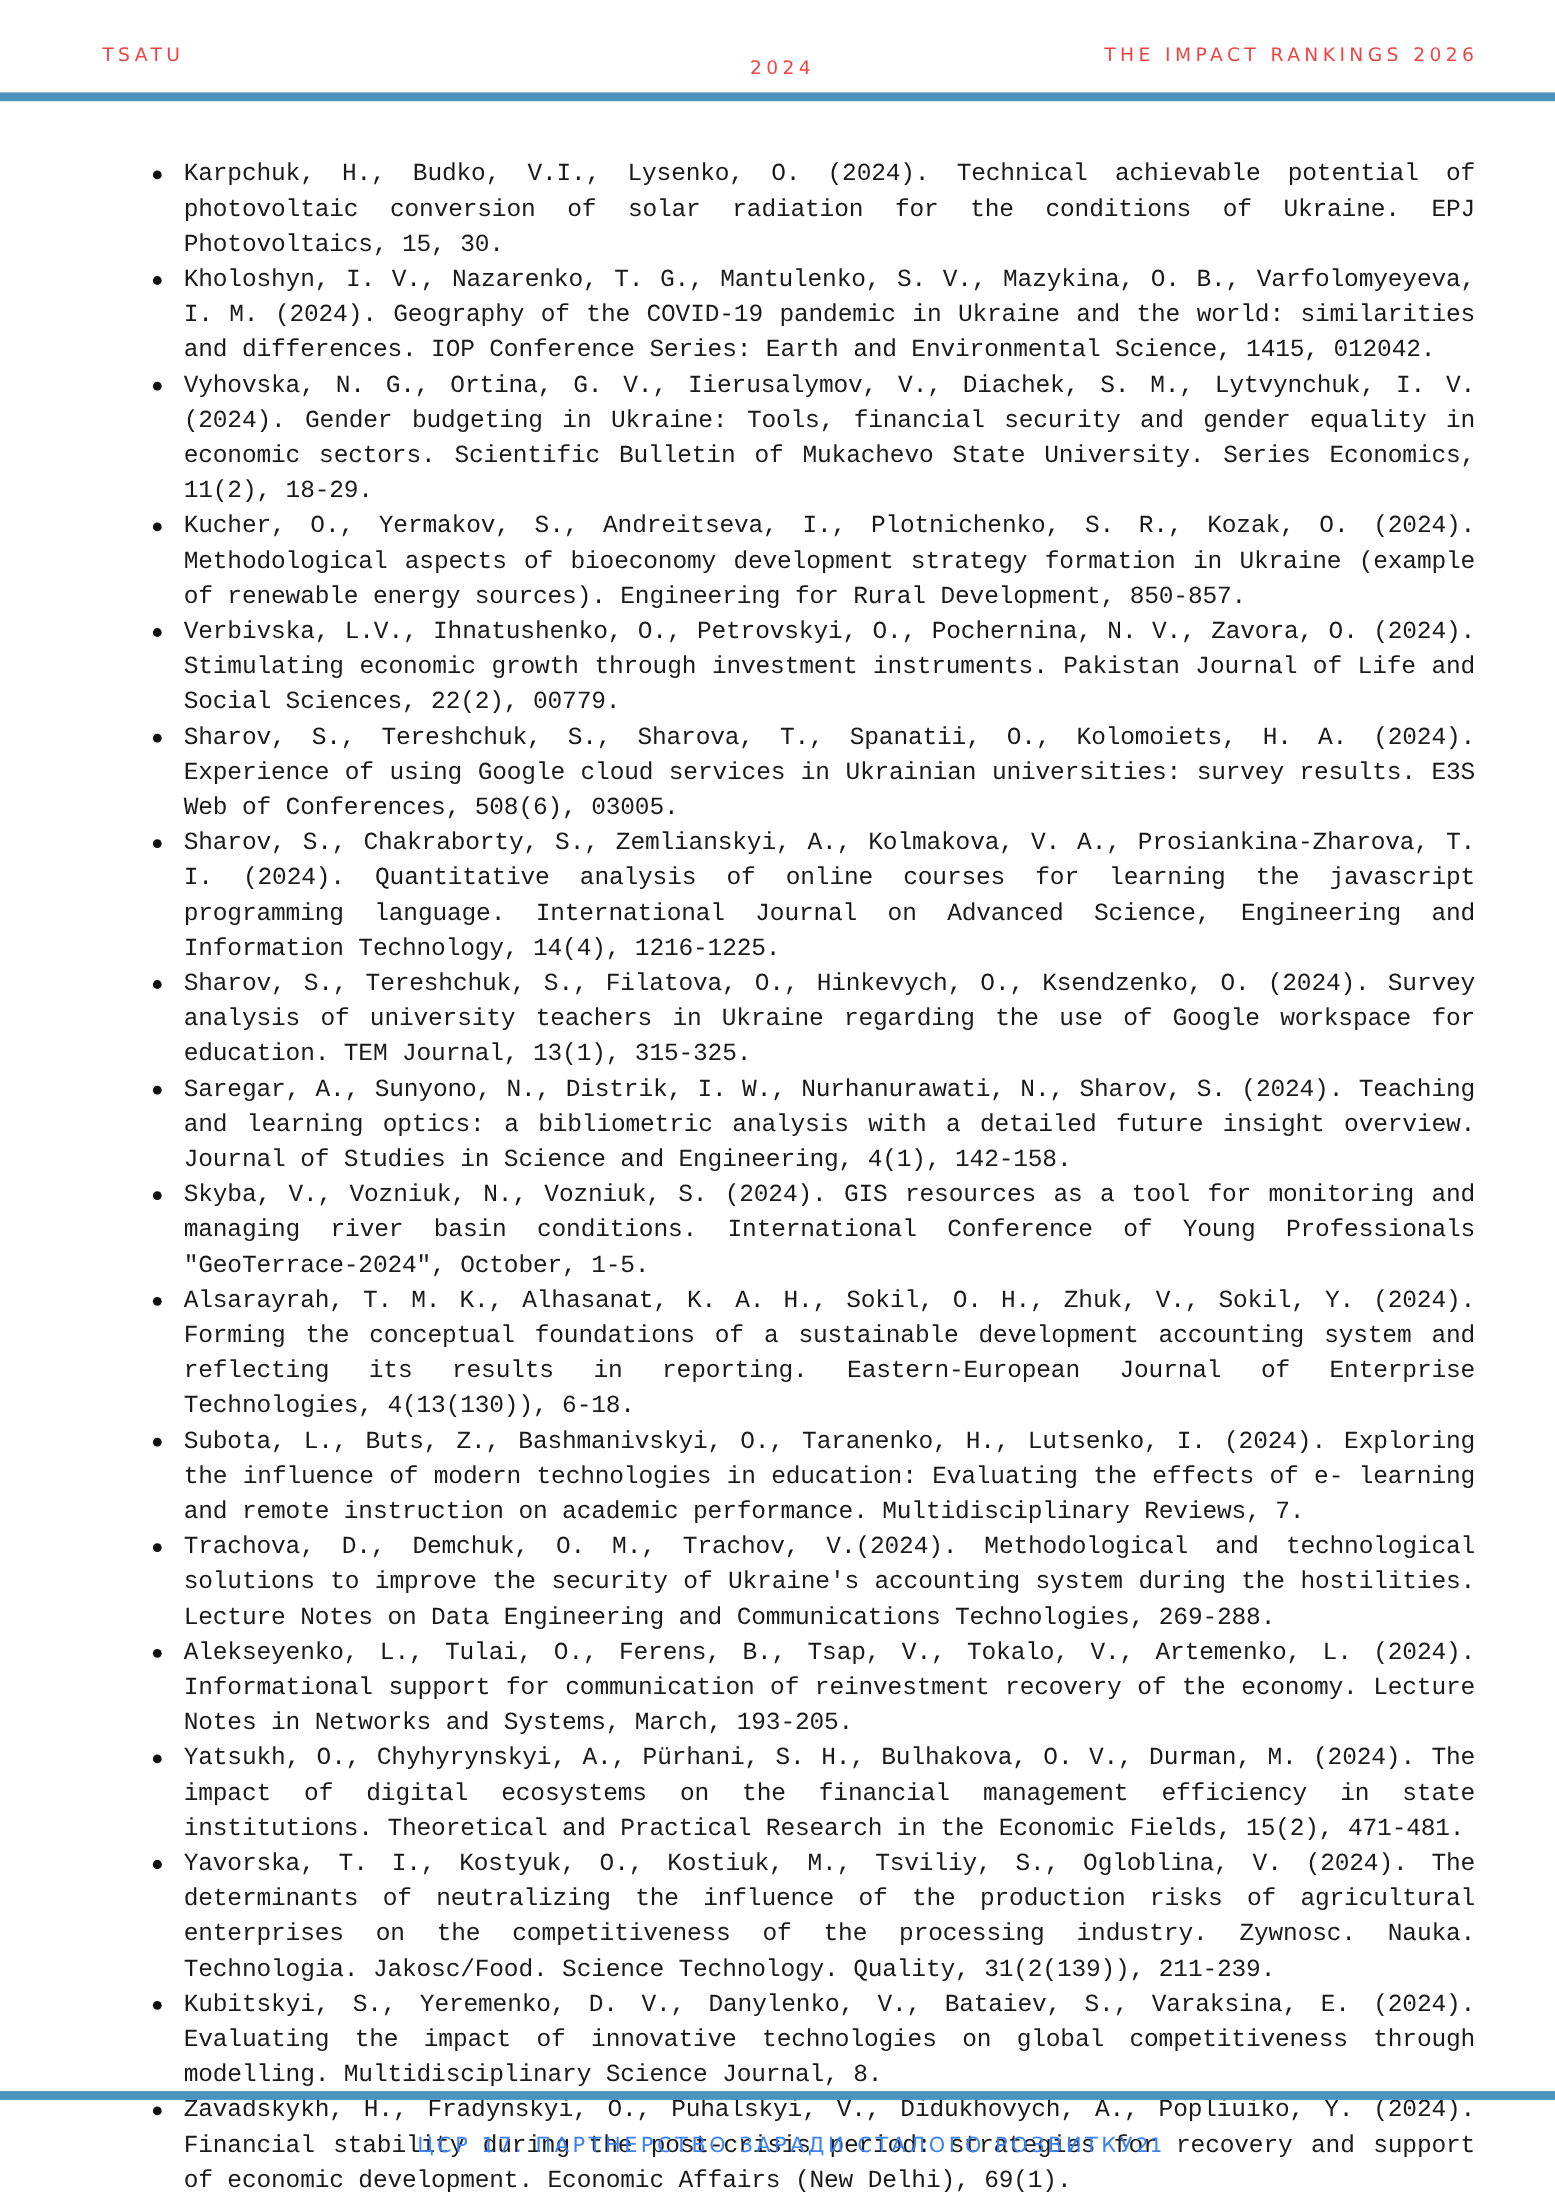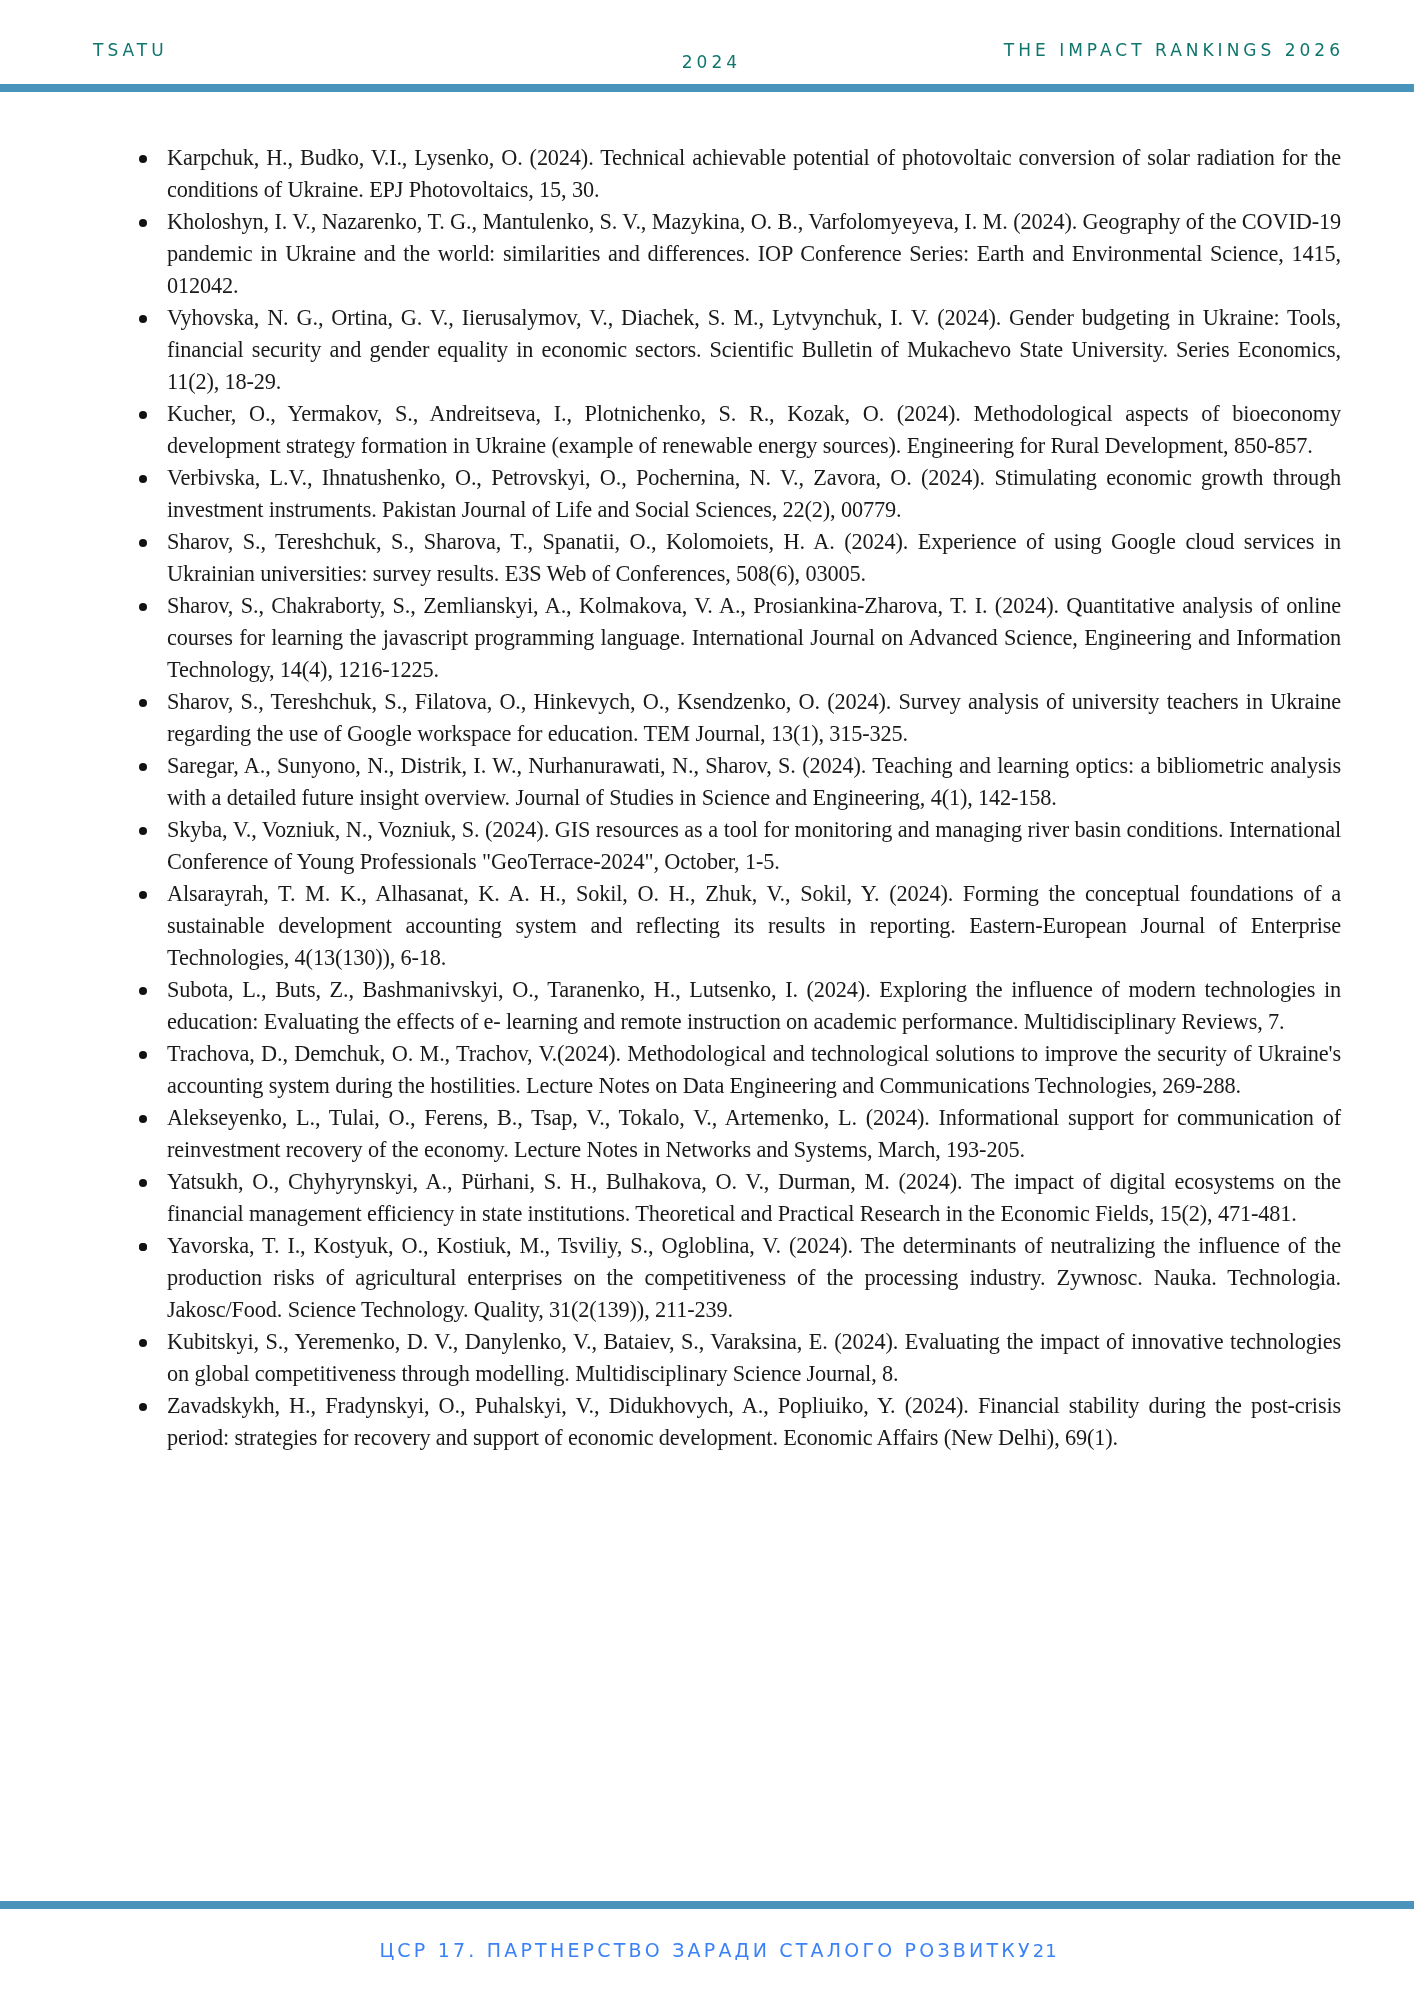--- a/index.html
+++ b/index.html
@@ -20,21 +20,21 @@
       top: 38px;
       left: 93px;
       right: 70px;
       height: 24px;
       display: flex;
       justify-content: space-between;
       align-items: center;
       font-family: "DejaVu Sans", sans-serif;
       font-size: 17px;
       letter-spacing: 4px;
-      color: #0f766e;
+      color: #ef4444;
     }
     .page-header .center {
       position: absolute;
       left: 50%;
       transform: translateX(-62%);
       margin-top: 24px;
     }
     .band {
       position: absolute;
       left: 0;
@@ -50,21 +50,21 @@
       top: 142px;
       left: 137px;
       width: 1204px;
       margin: 0;
       padding: 0;
       list-style: none;
     }
     .refs li {
       position: relative;
       padding-left: 30px;
-      font-family: Liberation Serif, serif;
+      font-family: Liberation Mono, monospace;
       font-size: 22.3px;
       line-height: 32px;
       text-align: justify;
       color: #1a1a1a;
       font-stretch: condensed;
       letter-spacing: -0.15px;
     }
     .refs li .bullet {
       position: absolute;
       left: 2px;

